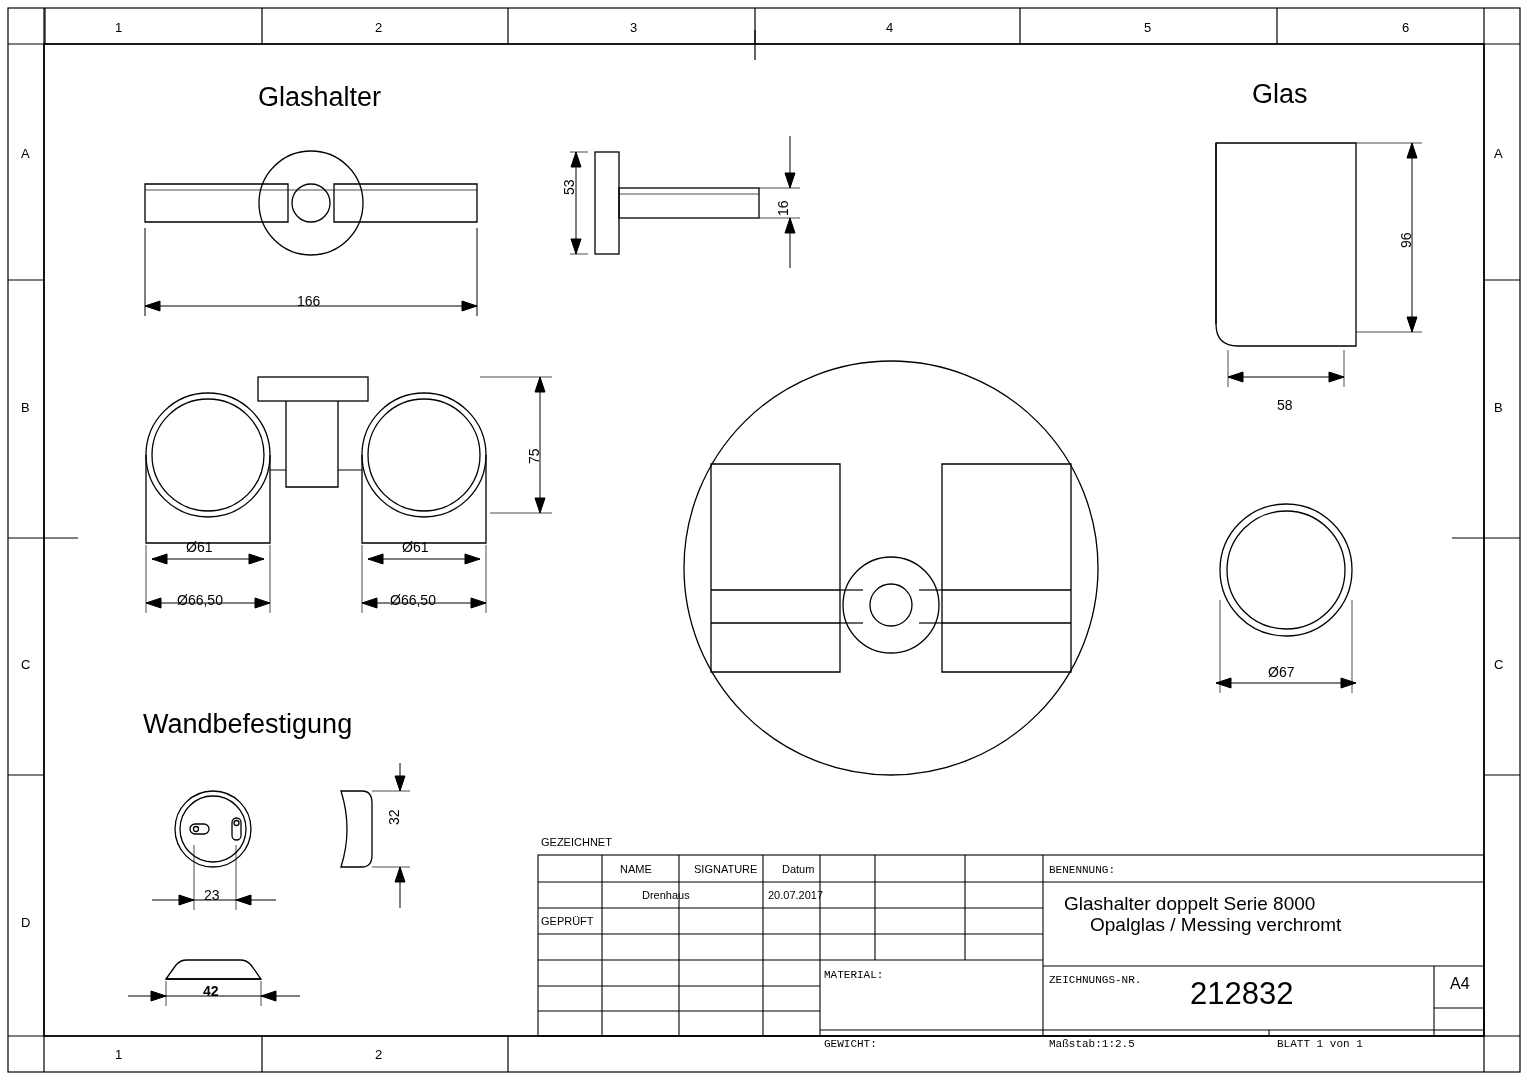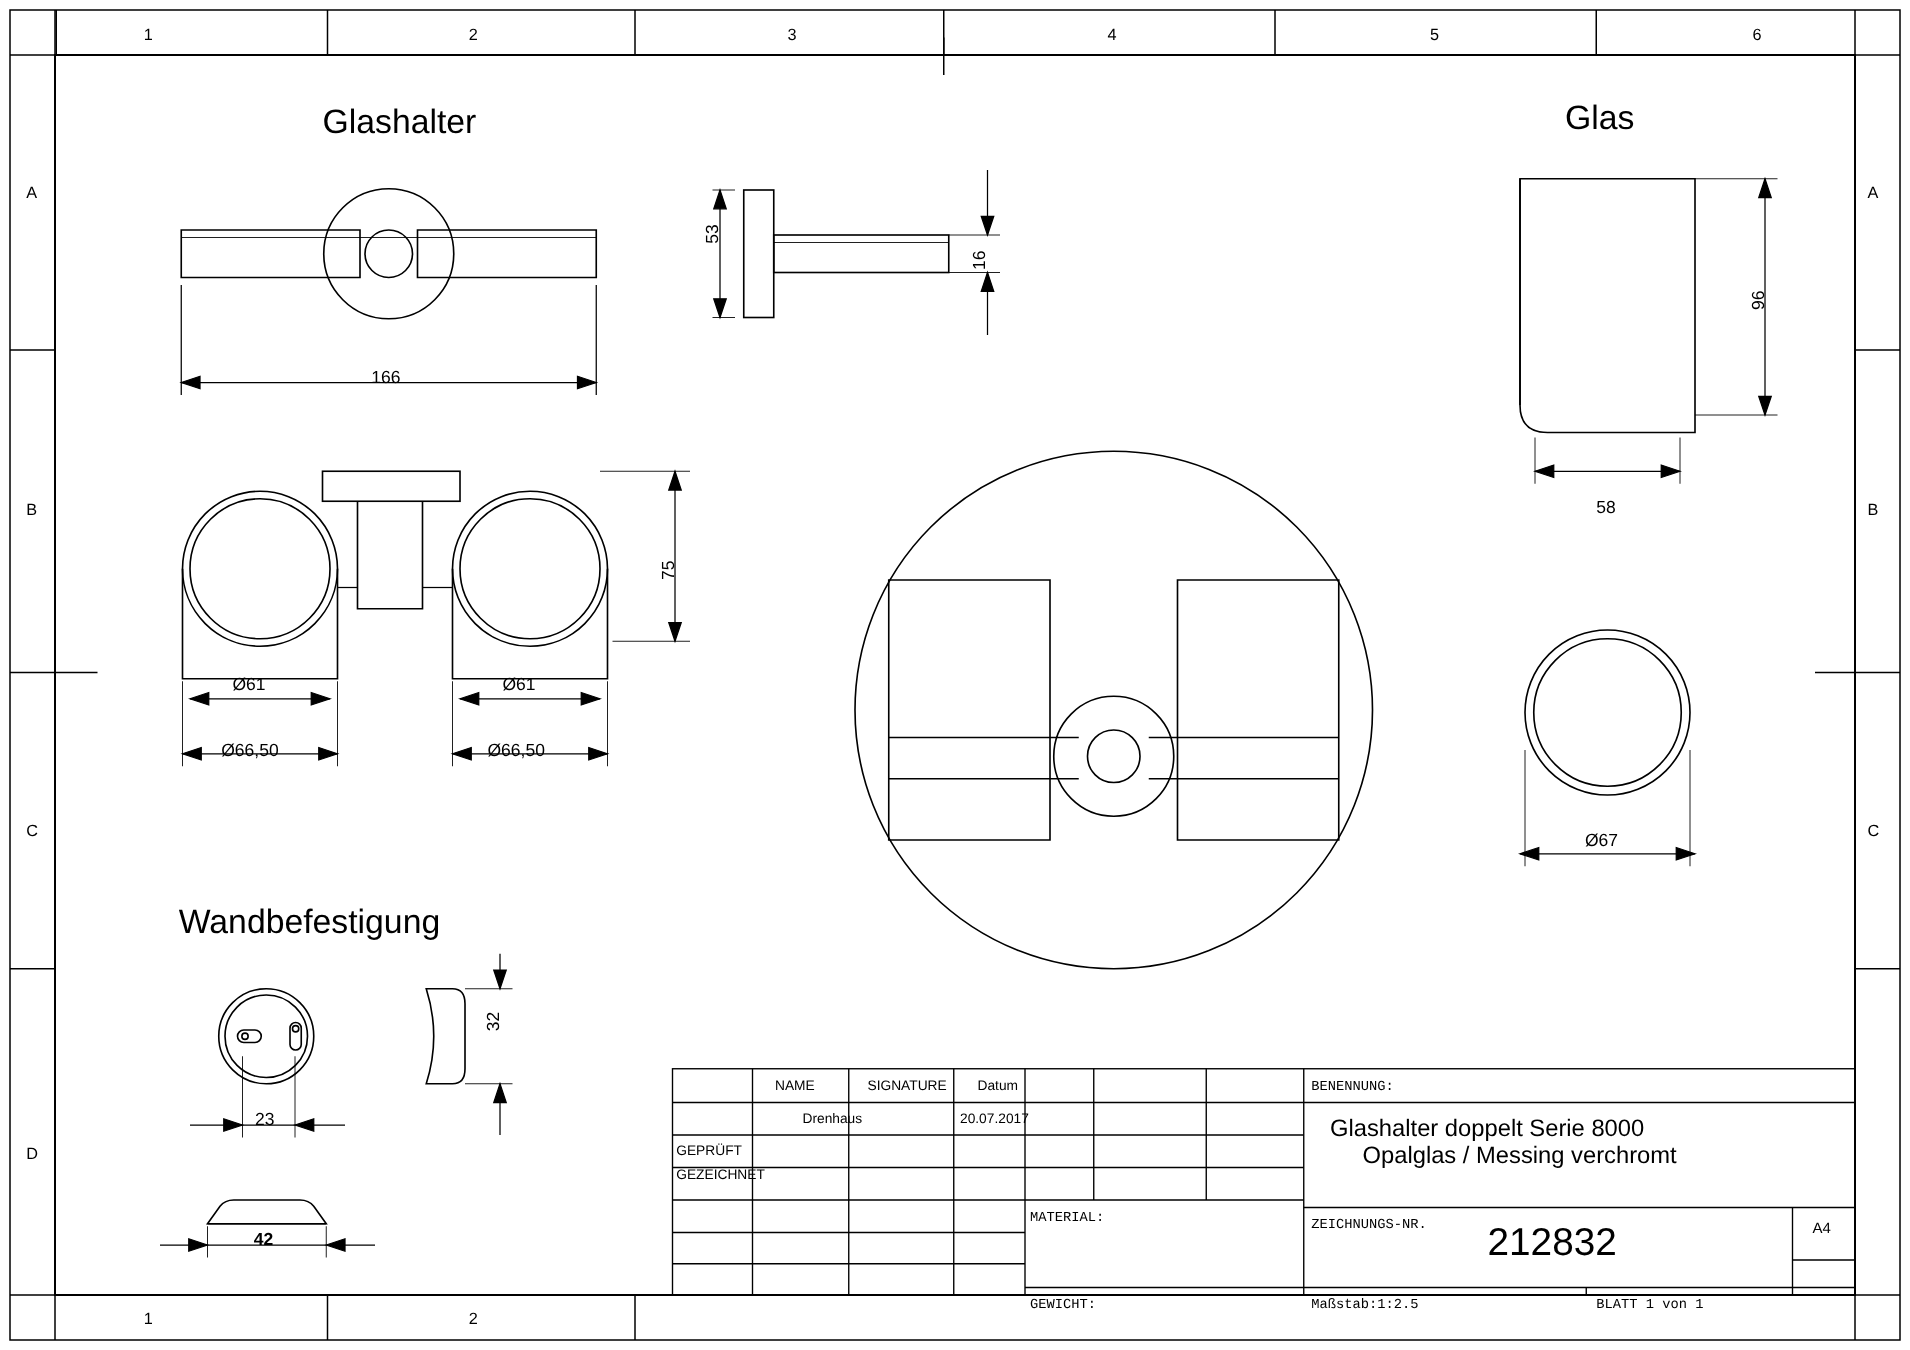--- a/index.html
+++ b/index.html
@@ -7,21 +7,21 @@
   #sheet{position:absolute;left:0;top:0;width:1528px;height:1080px;}
   svg{position:absolute;left:0;top:0;}
   .txt{position:absolute;white-space:nowrap;}
   .zone{font-size:13px;color:#000;}
   .title-lg{font-size:27px;}
   .dim{font-size:14px;}
   .tbl{font-size:11px;}
   .tbl-mid{font-size:11px;font-family:Liberation Mono, monospace;}
   .bench{font-size:19px;}
   .dn{font-size:31px;}
-  .a4{font-size:12px;}
+  .a4{font-size:16px;}
 </style>
 </head>
 <body>
 
 <div id="sheet">
 
 <svg width="1528" height="1080" viewBox="0 0 1528 1080">
   <g stroke="#000" fill="none" stroke-width="1.2">
 
     <rect x="8" y="8" width="1512" height="1064"></rect>
@@ -274,42 +274,42 @@
 <div class="txt zone" style="left:21px;top:400px;">B</div>
 <div class="txt zone" style="left:21px;top:657px;">C</div>
 <div class="txt zone" style="left:21px;top:915px;">D</div>
 
 <div class="txt zone" style="left:1494px;top:146px;">A</div>
 <div class="txt zone" style="left:1494px;top:400px;">B</div>
 <div class="txt zone" style="left:1494px;top:657px;">C</div>
 
 <div class="txt title-lg" style="left:258px;top:82px;">Glashalter</div>
 <div class="txt title-lg" style="left:1252px;top:79px;">Glas</div>
-<div class="txt title-lg" style="left:143px;top:709px;margin-top:13px;">Wandbefestigung</div>
+<div class="txt title-lg" style="left:143px;top:709px;">Wandbefestigung</div>
 
 <div class="txt dim" style="left:297px;top:293px;">166</div>
 <div class="txt dim" style="left:561px;top:195px;transform:rotate(-90deg);transform-origin:left top;">53</div>
 <div class="txt dim" style="left:775px;top:216px;transform:rotate(-90deg);transform-origin:left top;">16</div>
 <div class="txt dim" style="left:1398px;top:248px;transform:rotate(-90deg);transform-origin:left top;">96</div>
 <div class="txt dim" style="left:1277px;top:365px;margin-top:32px;">58</div>
 <div class="txt dim" style="left:526px;top:464px;transform:rotate(-90deg);transform-origin:left top;">75</div>
 <div class="txt dim" style="left:186px;top:539px;">Ø61</div>
 <div class="txt dim" style="left:402px;top:539px;">Ø61</div>
 <div class="txt dim" style="left:177px;top:592px;">Ø66,50</div>
 <div class="txt dim" style="left:390px;top:592px;">Ø66,50</div>
 <div class="txt dim" style="left:1268px;top:664px;">Ø67</div>
 <div class="txt dim" style="left:204px;top:887px;">23</div>
 <div class="txt dim" style="left:386px;top:825px;transform:rotate(-90deg);transform-origin:left top;">32</div>
 <div class="txt dim" style="left:203px;top:983px;font-weight:bold;">42</div>
 
 <div class="txt tbl" style="left:620px;top:863px;">NAME</div>
 <div class="txt tbl" style="left:694px;top:863px;">SIGNATURE</div>
 <div class="txt tbl" style="left:782px;top:863px;">Datum</div>
 
-<div class="txt tbl" style="left:541px;top:934px;text-align:right;">GEZEICHNET</div>
+<div class="txt tbl" style="left:541px;top:836px;text-align:right;">GEZEICHNET</div>
 <div class="txt tbl" style="left:606px;top:889px;padding-left:36px;">Drenhaus</div>
 <div class="txt tbl" style="left:768px;top:889px;">20.07.2017</div>
 <div class="txt tbl" style="left:541px;top:915px;">GEPRÜFT</div>
 
 <div class="txt tbl-mid" style="left:824px;top:969px;text-align:right;">MATERIAL:</div>
 <div class="txt tbl-mid" style="left:824px;top:1038px;">GEWICHT:</div>
 
 <div class="txt tbl-mid" style="left:1049px;top:864px;">BENENNUNG:</div>
 <div class="txt bench" style="left:1064px;top:893px;text-align:center;">Glashalter doppelt Serie 8000</div>
 <div class="txt bench" style="left:1090px;top:914px;">Opalglas / Messing verchromt</div>

